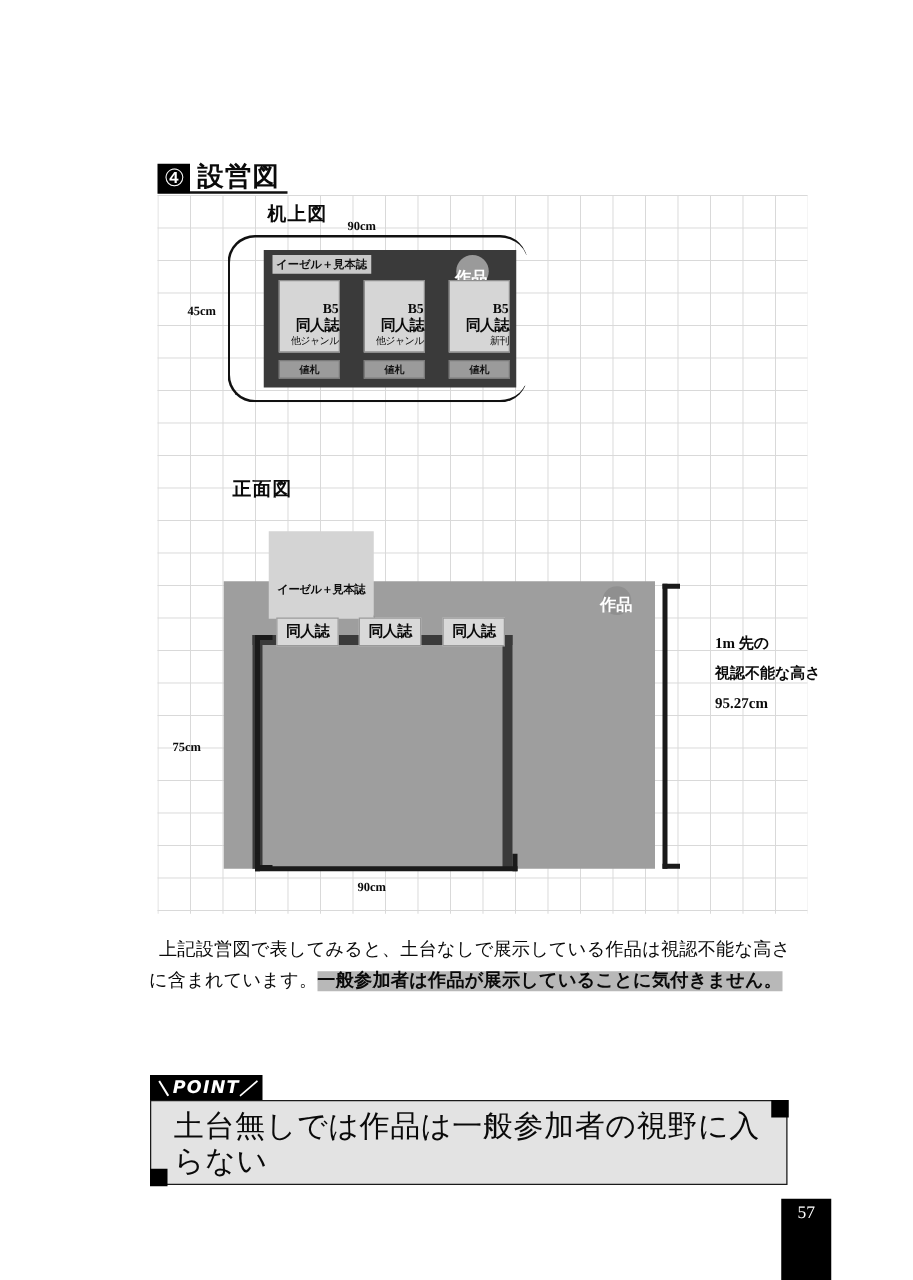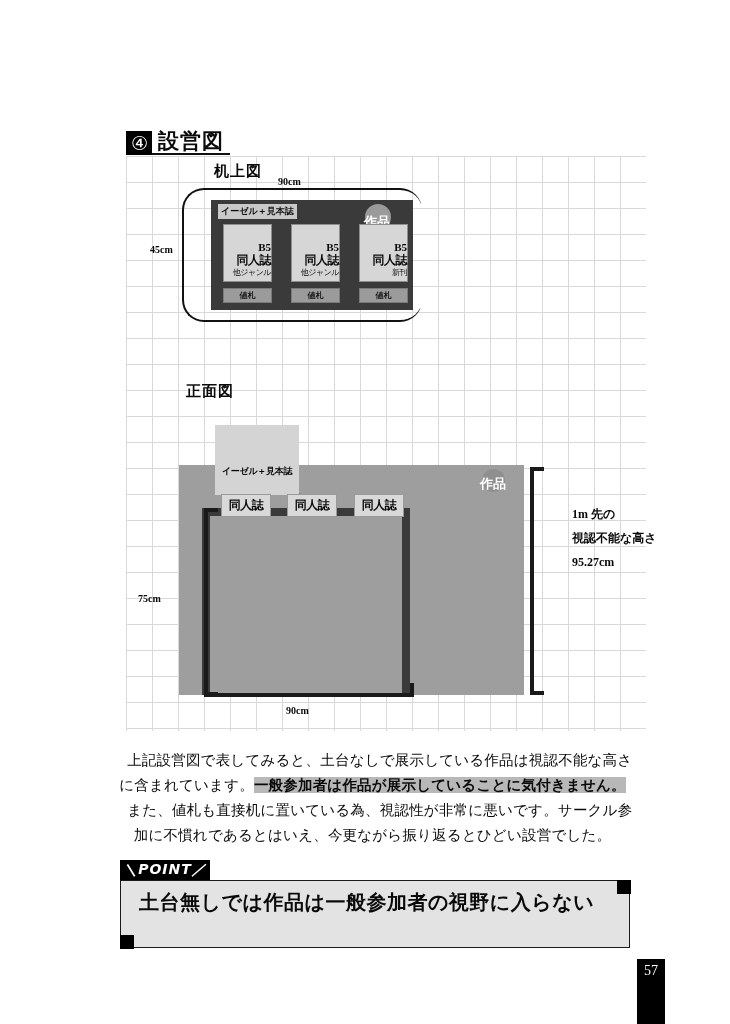--- a/index.html
+++ b/index.html
@@ -346,40 +346,40 @@
   }
   .point-body {
     position: relative;
     background: #e3e3e3;
     border: 1.5px solid #1a1a1a;
     height: 68px;
     padding: 7px 0 0 18px;
     box-sizing: border-box;
   }
   .point-body .line {
-    font-size: 20px;
-    font-weight: bold;
+    font-size: 24px;
+    font-weight: normal;
     line-height: 28px;
     letter-spacing: 0.5px;
   }
   .corner {
     position: absolute;
     width: 14px;
     height: 14px;
     background: #000000;
   }
   .corner.tr { right: -1.5px; top: -1.5px; }
   .corner.bl { left: -1.5px; bottom: -1.5px; }
 
   
   .page-tab {
     position: absolute;
     right: 65px;
     bottom: 0px;
-    width: 28px;
+    width: 40px;
     height: 65px;
     background: #000000;
   }
   .page-tab span {
     position: absolute;
     left: 0; right: 0;
     top: 4px;
     text-align: center;
     color: #ffffff;
     font-size: 14px;
@@ -464,21 +464,20 @@
   <div class="note-right">
     <div>1m 先の</div>
     <div>視認不能な高さ</div>
     <div>95.27cm</div>
   </div>
 
 </div>
 
 <div class="body-text">
   <p><span>上記設営図で表してみると、土台なしで展示している作品は視認不能な高さに含まれています。</span><span class="hl">一般参加者は作品が展示していることに気付きません。</span></p>
-  <p>また、値札も直接机に置いている為、視認性が非常に悪いです。サークル参加に不慣れであるとはいえ、今更ながら振り返るとひどい設営でした。</p>
 </div>
 
 <div class="point-wrap">
   <div class="point-tab">＼POINT／</div>
   <div class="point-body">
     <div class="corner tr"></div>
     <div class="corner bl"></div>
     <div class="line">土台無しでは作品は一般参加者の視野に入らない</div>
   </div>
 </div>

